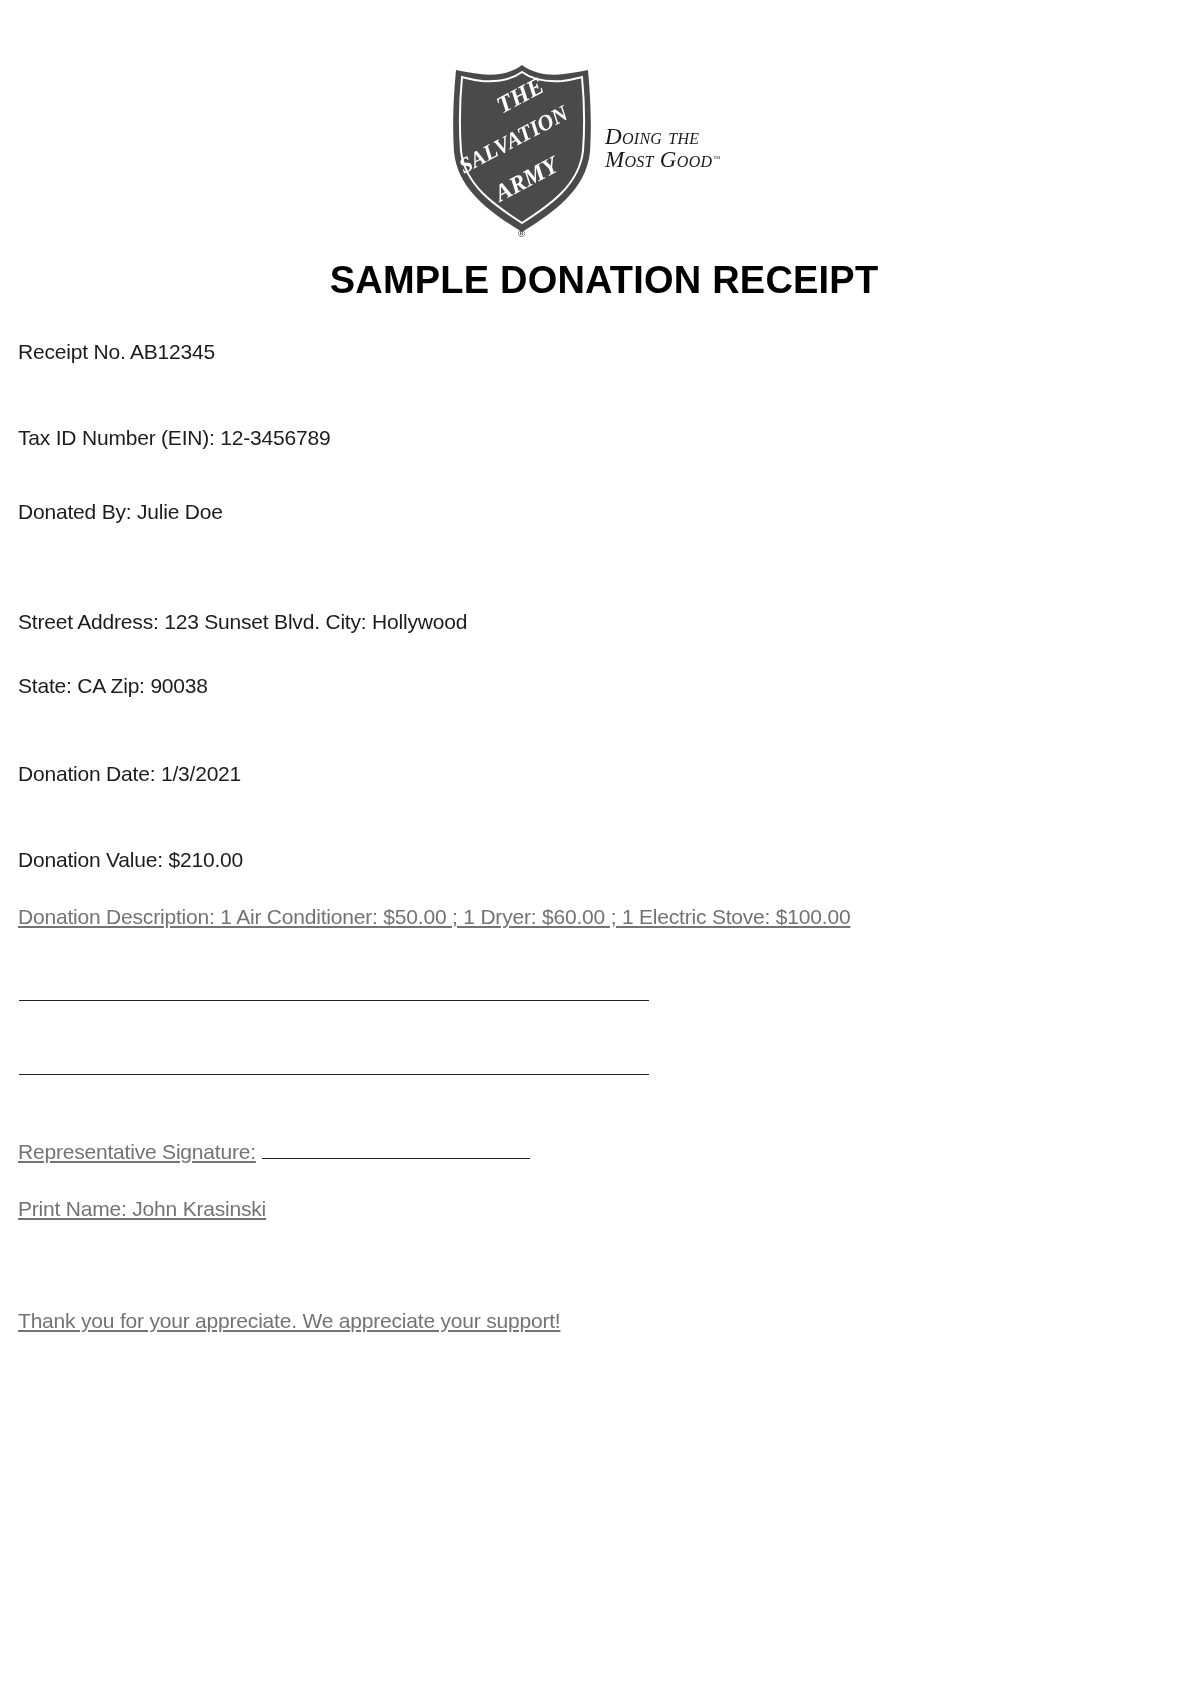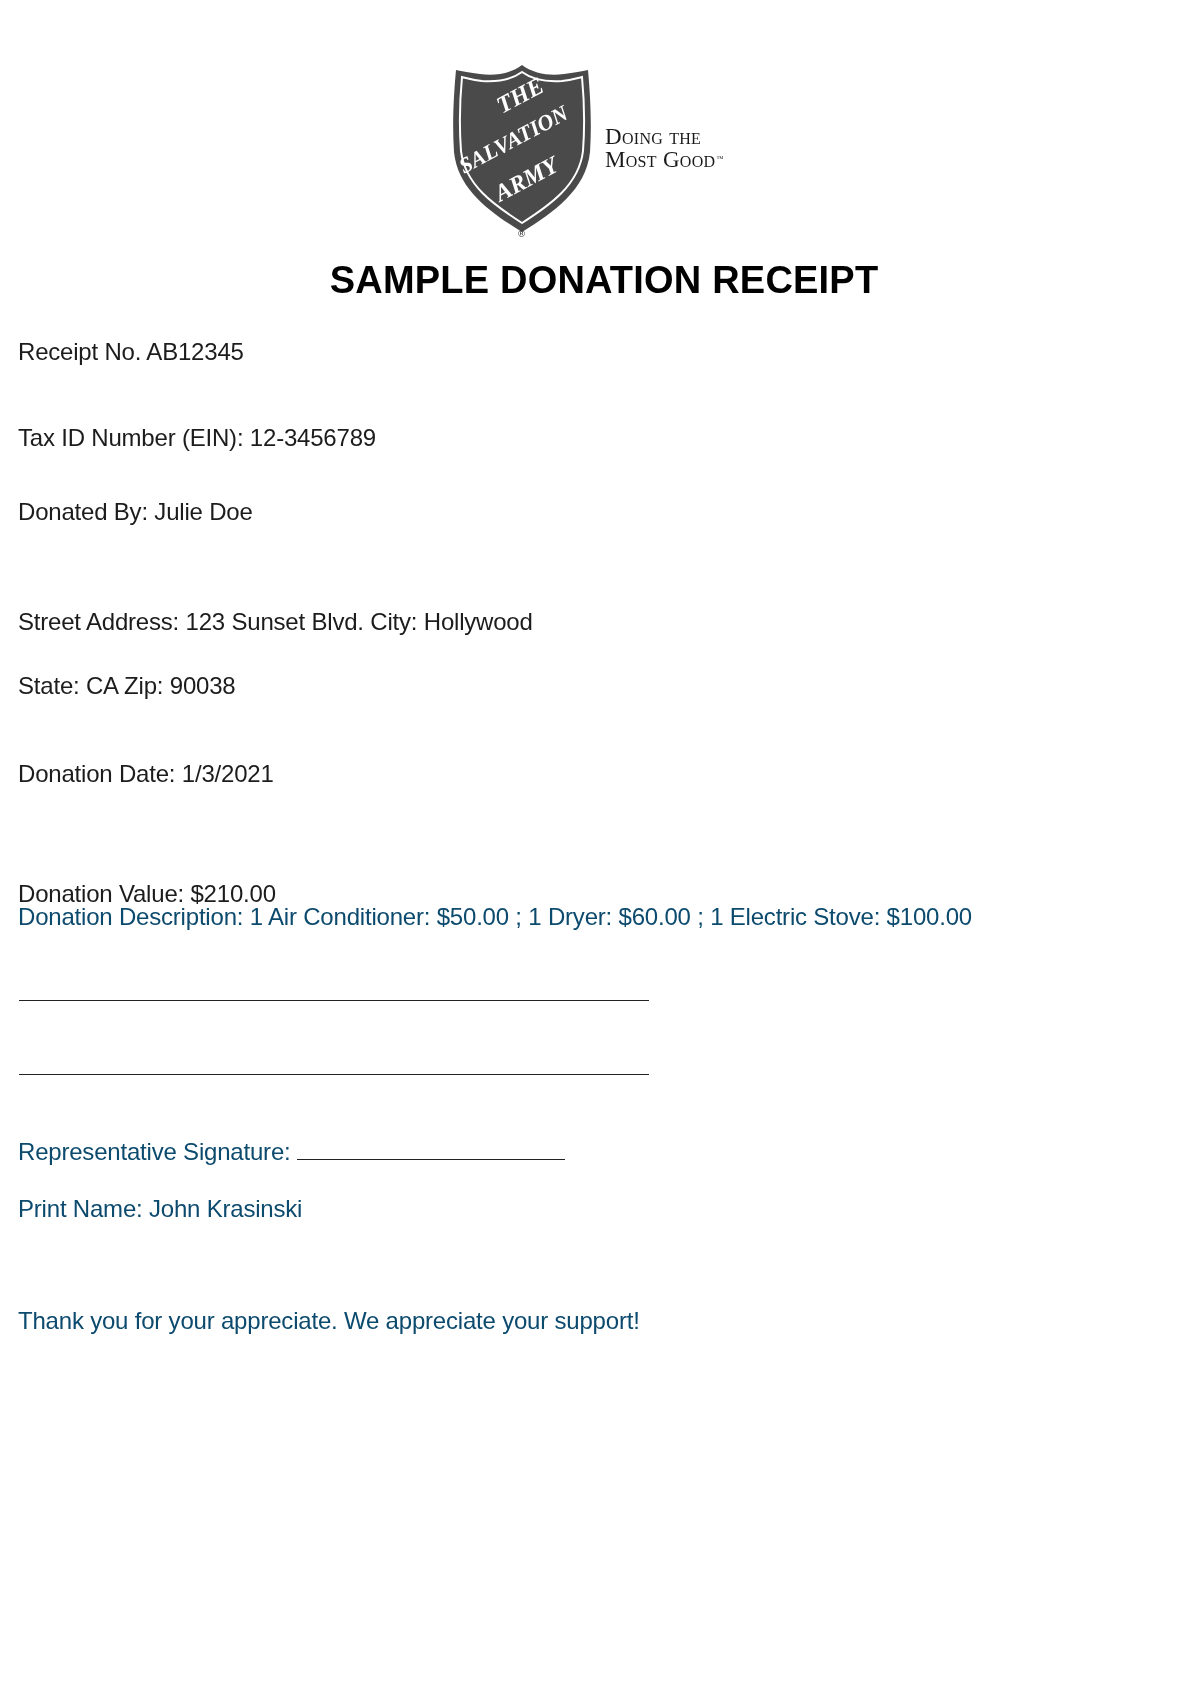--- a/index.html
+++ b/index.html
@@ -32,20 +32,21 @@
   .tagline {
     position: absolute;
     left: 155px;
     top: 63px;
     font-family: "Liberation Serif", "DejaVu Serif", serif;
     color: #1a1a1a;
     font-size: 23px;
     line-height: 23px;
     letter-spacing: 0.3px;
     font-variant: small-caps;
+    font-style: italic;
   }
   .tagline .tm {
     font-size: 7px;
     vertical-align: top;
     margin-left: 1px;
     font-variant: normal;
   }
   .title {
     position: absolute;
     left: 0;
@@ -54,27 +55,27 @@
     text-align: center;
     font-weight: bold;
     font-size: 38px;
     line-height: 44px;
     color: #000;
     letter-spacing: 0.2px;
   }
   .field {
     position: absolute;
     left: 18px;
-    font-size: 24px;
+    font-size: 21px;
     line-height: 28px;
     color: #1c1c1c;
     white-space: nowrap;
     letter-spacing: -0.2px;
   }
-  .field.dark { color: #0c4a6e; }
+  .field.dark { color: #737373; text-decoration: underline; }
   .rule {
     position: absolute;
     left: 19px;
     width: 630px;
     height: 0;
     border-top: 1.5px solid #222;
   }
   .sig-line {
     display: inline-block;
     width: 268px;
@@ -107,21 +108,21 @@
 </div>
 
 <div class="title">SAMPLE DONATION RECEIPT</div>
 
 <div class="field" style="top:338px">Receipt No. AB12345</div>
 <div class="field" style="top:424px">Tax ID Number (EIN): 12-3456789</div>
 <div class="field" style="top:498px">Donated By: Julie Doe</div>
 <div class="field" style="top:608px">Street Address: 123 Sunset Blvd. City: Hollywood</div>
 <div class="field" style="top:672px">State: CA Zip: 90038</div>
 <div class="field" style="top:760px">Donation Date: 1/3/2021</div>
-<div class="field" style="top:880px">Donation Value: $210.00</div>
+<div class="field" style="top:846px">Donation Value: $210.00</div>
 <div class="field dark" style="top:903px">Donation Description: 1 Air Conditioner: $50.00 ; 1 Dryer: $60.00 ; 1 Electric Stove: $100.00</div>
 
 <div class="rule" style="top:1000px"></div>
 <div class="rule" style="top:1074px"></div>
 
 <div class="field dark" style="top:1138px">
   <span>Representative Signature:</span><span class="sig-line"></span>
 </div>
 
 <div class="field dark" style="top:1195px">Print Name: John Krasinski</div>

